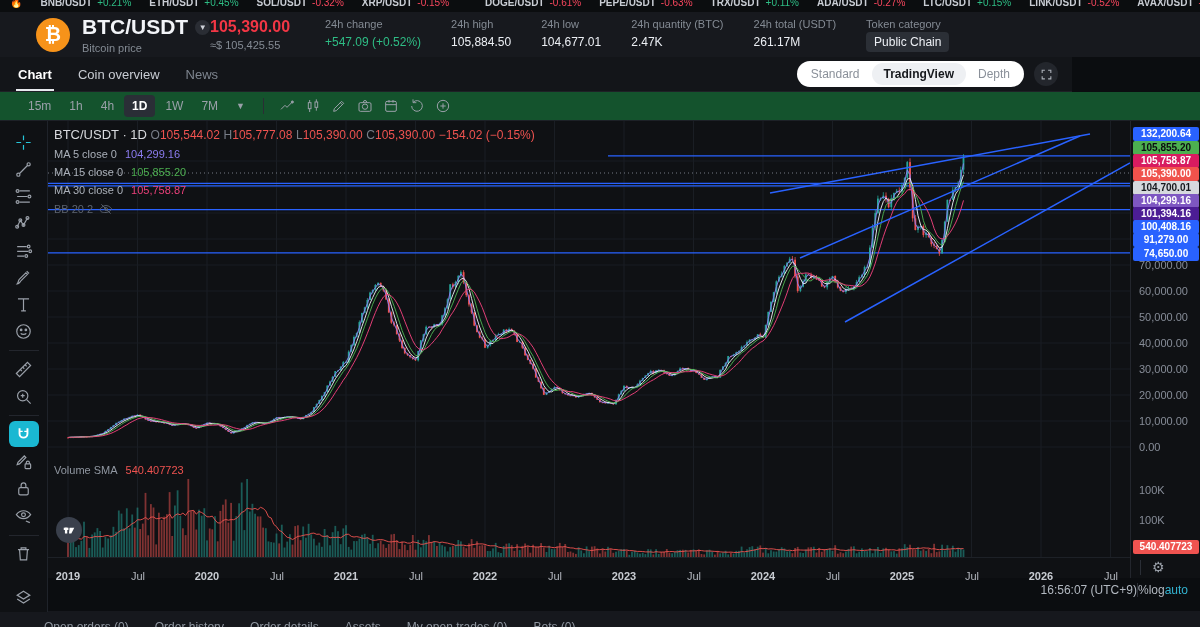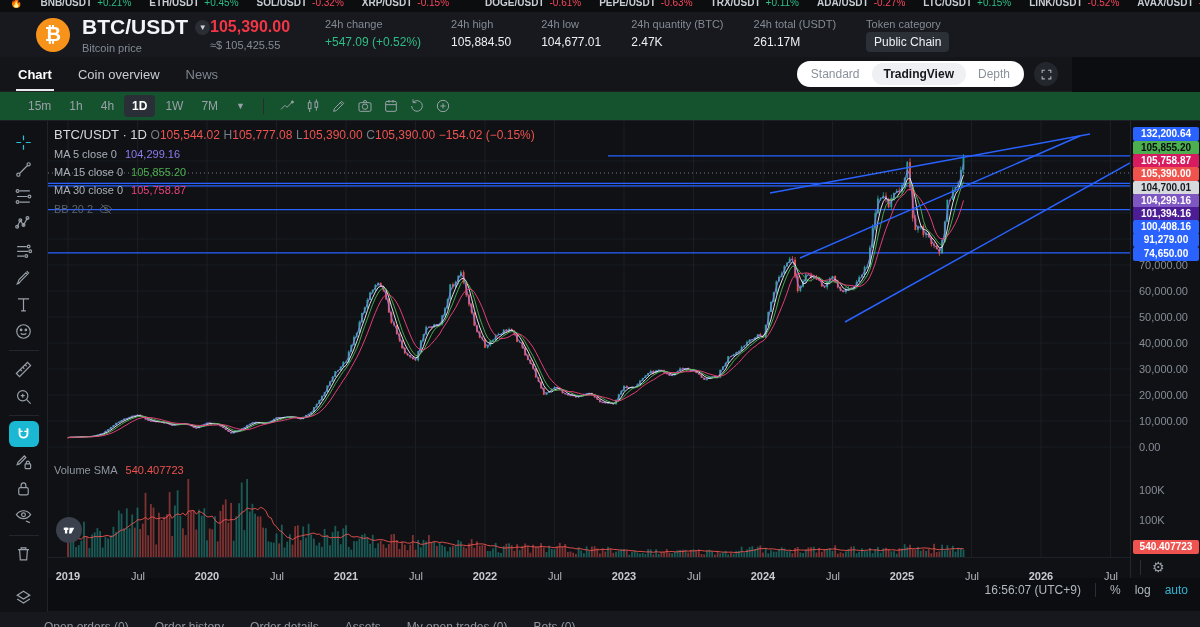--- a/index.html
+++ b/index.html
@@ -82,21 +82,21 @@
   .pbadge { position:absolute; left:2px; width:66px; font-size:10px; font-weight:bold; text-align:center; border-radius:2px; height:14px; line-height:14px; }
 
   
   #taxis { top:557px; left:48px; width:1082px; height:21px; background:#0f1114; border-top:1px solid #1d2127; }
   .ttick { position:absolute; top:4px; width:36px; text-align:center; font-size:11px; color:#b2b6bd;margin-top:8px; }
   .ttick.yr { font-weight:bold; color:#c8ccd2; }
   #axis-gear { top:559px; left:1152px; color:#9aa0a9; font-size:14px; }
   #axis-gear-div { top:560px; left:1140px; width:1px; height:15px; background:#2a2e36; }
 
   
-  #footer { top:580px; left:0; width:1188px; height:20px; display:flex; justify-content:flex-end; align-items:center; gap:14px; font-size:12px; color:#b2b8c0; }
+  #footer { top:580px; left:0; width:1188px; height:20px; display:flex; justify-content:flex-end; align-items:center; font-size:12px; color:#b2b8c0; }
   #footer .fdiv { width:1px; height:14px; background:#2a2e36; }
   #footer .auto { color:#33b3d1; }
 
   
   #bstrip { top:611px; left:0; width:1200px; height:16px; background:#16181d; overflow:hidden; display:flex; gap:26px; padding:9px 0 0 44px; font-size:12px; color:#9097a1; }
 </style>
 </head>
 <body>
 
 <div id="ticker" class="abs">

